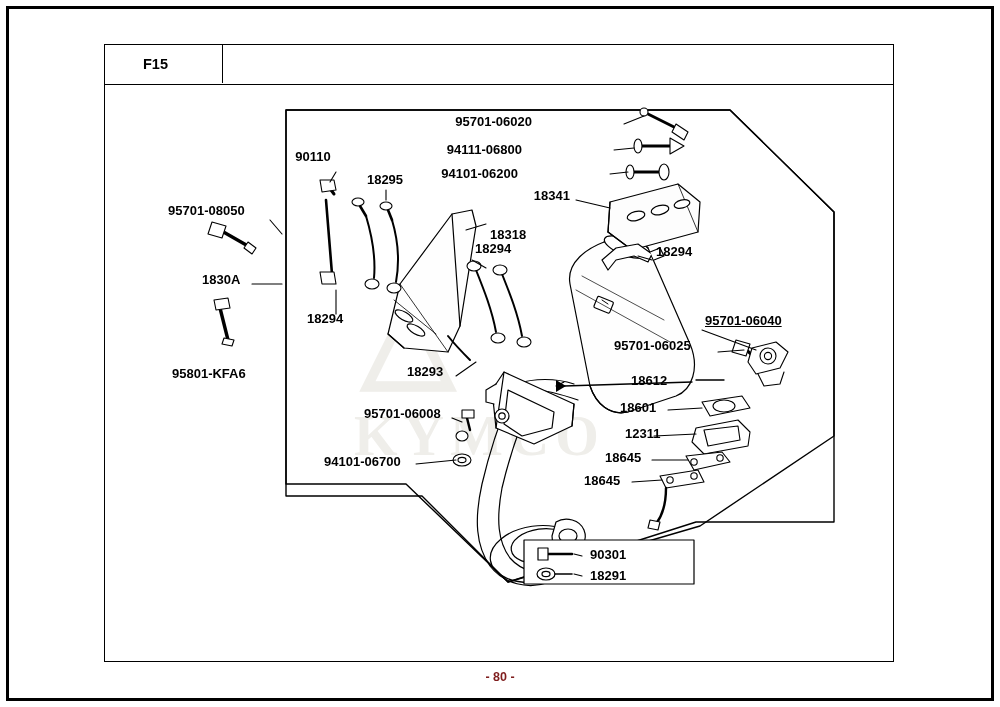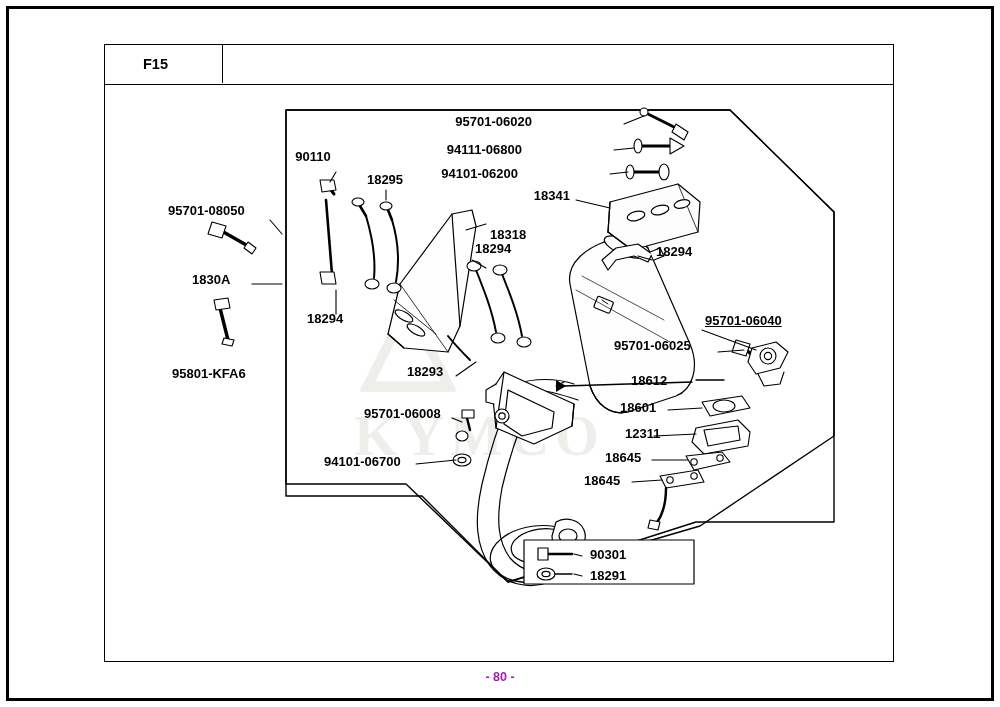--- a/index.html
+++ b/index.html
@@ -77,21 +77,21 @@
   }
   
   .footer-page {
     position: absolute;
     left: 0;
     top: 670px;
     width: 1000px;
     text-align: center;
     font-size: 12.5px;
     font-weight: bold;
-    color: #a21caf;
+    color: #7f1d1d;
   }
   
   .drawing {
     position: absolute;
     left: 104px;
     top: 84px;
     width: 790px;
     height: 578px;
   }
   svg.diagram {
@@ -347,21 +347,21 @@
     <div class="label" style="left:428px; top:38px; transform:translate(-100%,-50%);">95701-06020</div>
     <div class="label" style="left:418px; top:66px; transform:translate(-100%,-50%);">94111-06800</div>
     <div class="label" style="left:414px; top:90px; transform:translate(-100%,-50%);">94101-06200</div>
     <div class="label" style="left:466px; top:112px; transform:translate(-100%,-50%);">18341</div>
     <div class="label" style="left:209px; top:73px; transform:translate(-50%,-50%);">90110</div>
     <div class="label" style="left:281px; top:96px; transform:translate(-50%,-50%);">18295</div>
     <div class="label" style="left:386px; top:135px; transform:translate(0,-50%);margin-top:16px;">18318</div>
     <div class="label" style="left:371px; top:165px; transform:translate(0,-50%);">18294</div>
     <div class="label" style="left:552px; top:168px; transform:translate(0,-50%);">18294</div>
     <div class="label" style="left:64px; top:127px; transform:translate(0,-50%);">95701-08050</div>
-    <div class="label" style="left:88px; top:196px; transform:translate(0,-50%);">1830A</div>
+    <div class="label" style="left:98px; top:196px; transform:translate(0,-50%);">1830A</div>
     <div class="label" style="left:203px; top:235px; transform:translate(0,-50%);">18294</div>
     <div class="label" style="left:68px; top:274px; transform:translate(0,-50%);margin-top:16px;">95801-KFA6</div>
     <div class="label" style="left:303px; top:288px; transform:translate(0,-50%);">18293</div>
     <div class="label" style="left:601px; top:237px; transform:translate(0,-50%);text-decoration:underline;">95701-06040</div>
     <div class="label" style="left:510px; top:262px; transform:translate(0,-50%);">95701-06025</div>
     <div class="label" style="left:527px; top:297px; transform:translate(0,-50%);">18612</div>
     <div class="label" style="left:516px; top:324px; transform:translate(0,-50%);">18601</div>
     <div class="label" style="left:501px; top:350px; transform:translate(0,-50%);margin-left:20px;">12311</div>
     <div class="label" style="left:501px; top:374px; transform:translate(0,-50%);">18645</div>
     <div class="label" style="left:480px; top:397px; transform:translate(0,-50%);">18645</div>

